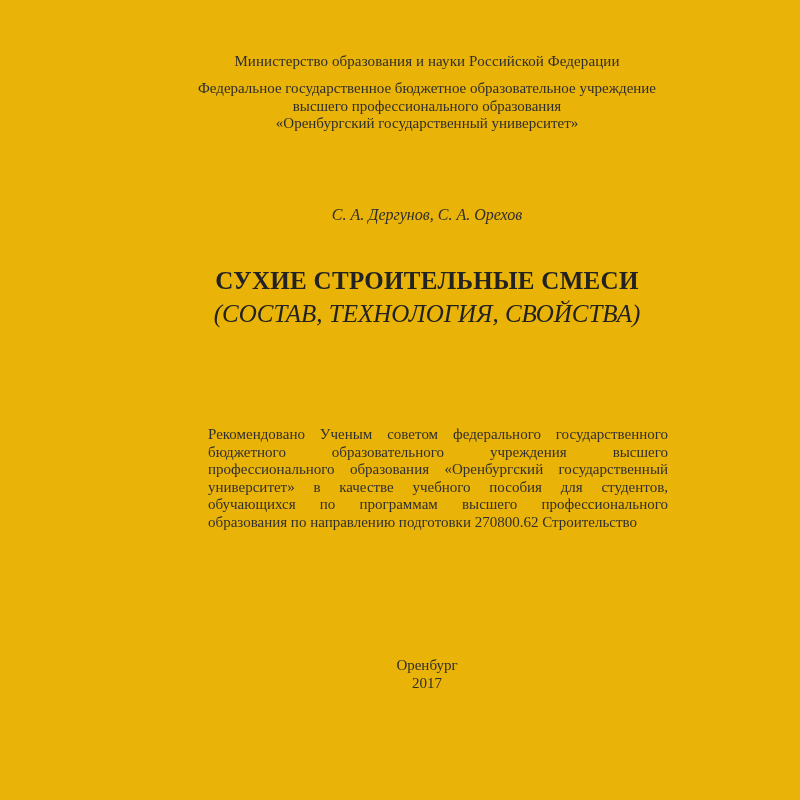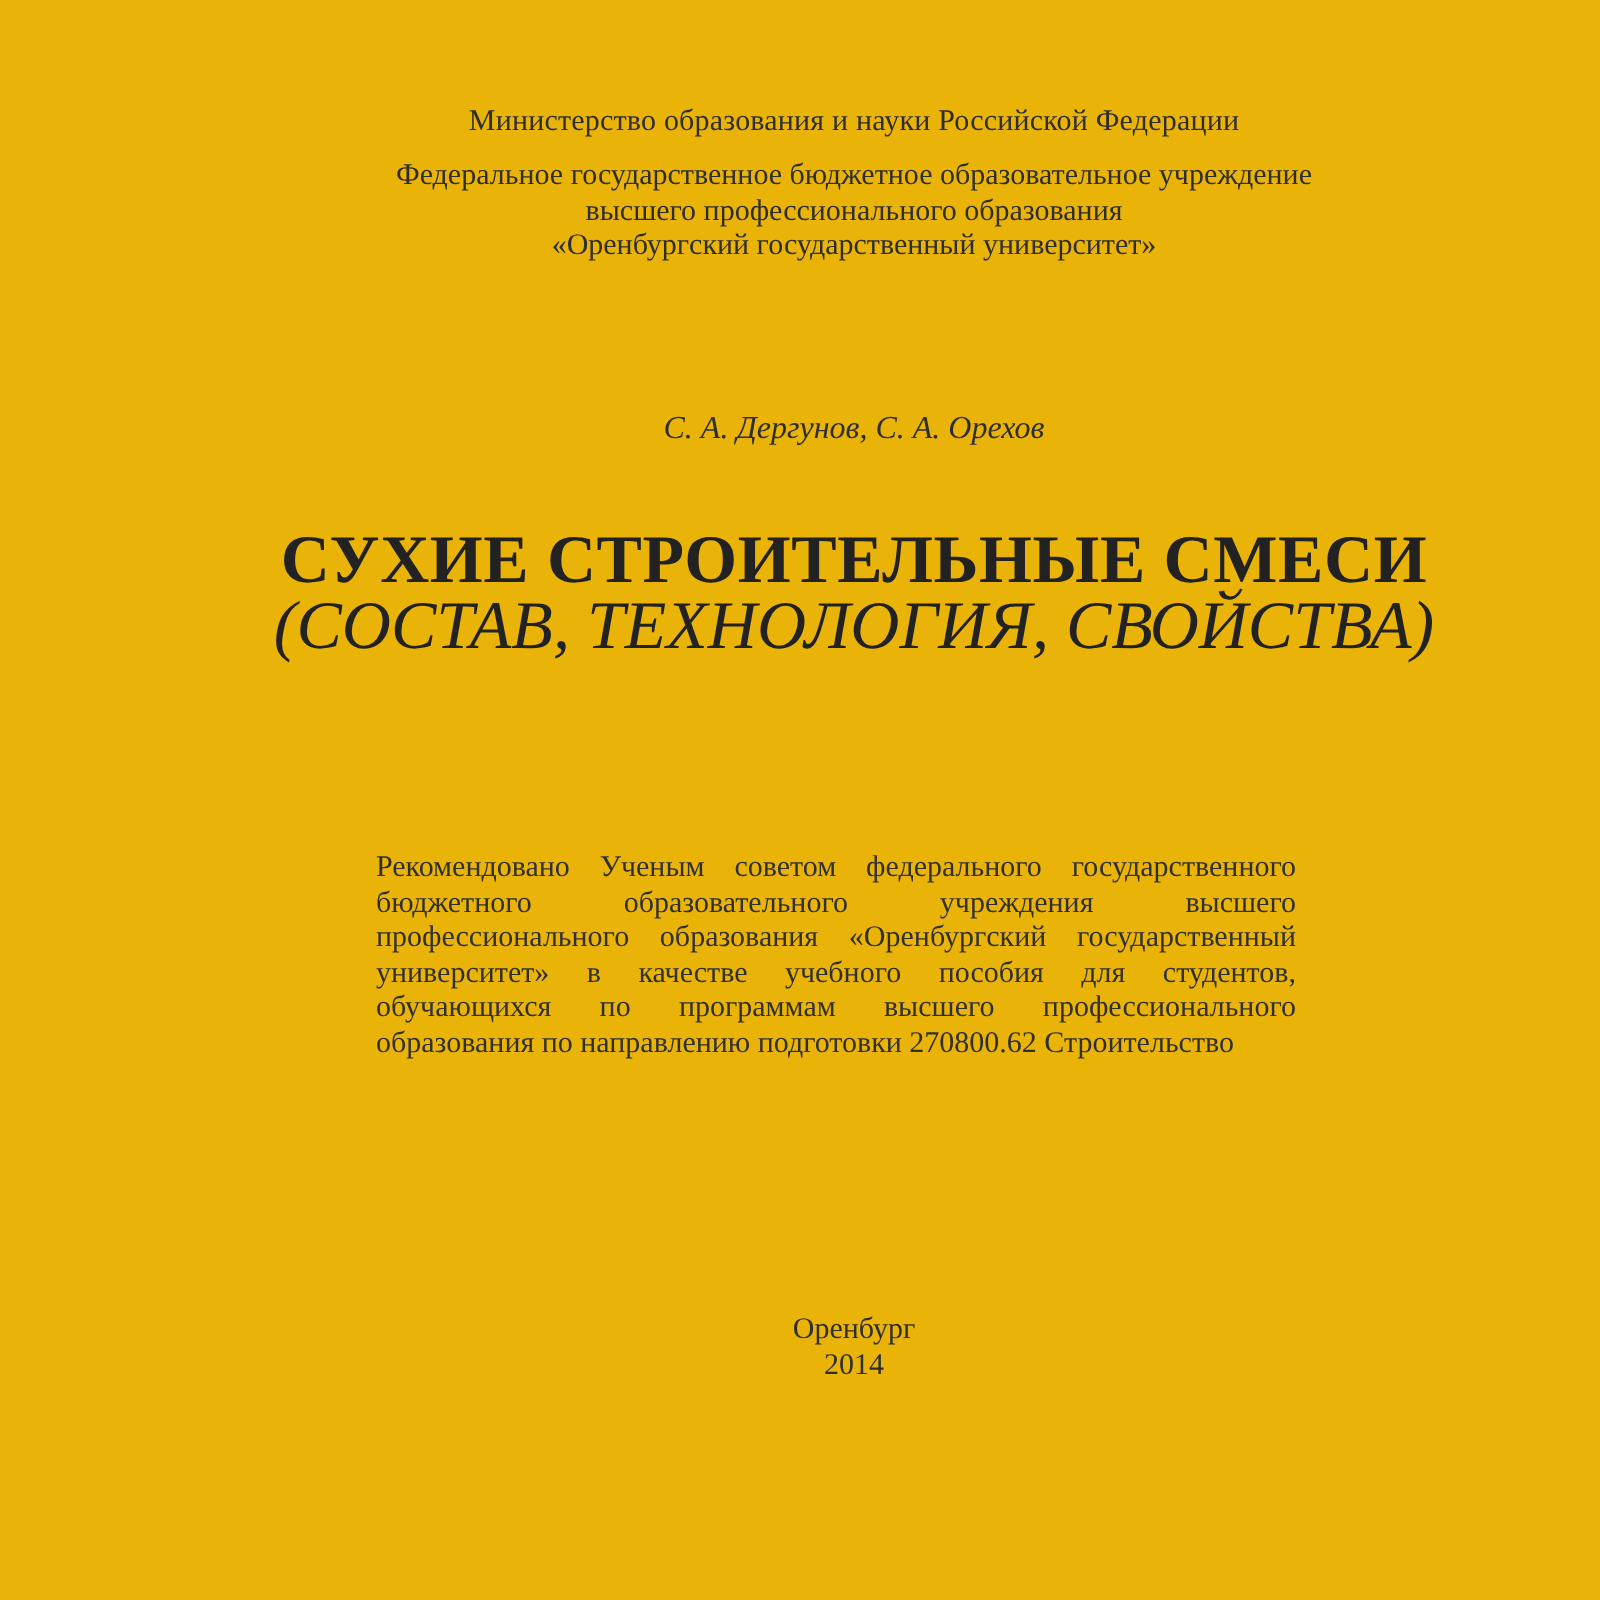--- a/index.html
+++ b/index.html
@@ -36,36 +36,36 @@
     line-height: 17.5px;
   }
   .authors {
     top: 205px;
     font-size: 16px;
     line-height: 20px;
     font-style: italic;
   }
   .title-block {
     top: 264px;
-    font-size: 34px;
+    font-size: 25px;
     line-height: 33px;
     color: #222222;
   }
   .title-main {
     font-weight: bold;
     letter-spacing: 0.3px;
   }
   .title-subtitle {
     font-weight: normal;
     font-style: italic;
   }
   .recommendation {
     position: absolute;
     top: 426px;
-    left: 188px;
+    left: 208px;
     width: 460px;
     margin: 0;
     font-size: 15px;
     line-height: 17.5px;
     text-align: justify;
     color: #303030;
   }
   .imprint {
     top: 657px;
     font-size: 15px;
@@ -89,16 +89,16 @@
 
   <div class="block title-block">
     <div class="title-main">СУХИЕ СТРОИТЕЛЬНЫЕ СМЕСИ</div>
     <div class="title-subtitle">(СОСТАВ, ТЕХНОЛОГИЯ, СВОЙСТВА)</div>
   </div>
 
   <p class="recommendation">Рекомендовано Ученым советом федерального государственного бюджетного образовательного учреждения высшего профессионального образования «Оренбургский государственный университет» в качестве учебного пособия для студентов, обучающихся по программам высшего профессионального образования по направлению подготовки 270800.62 Строительство</p>
 
   <div class="block imprint">
     <div>Оренбург</div>
-    <div>2014</div>
+    <div>2017</div>
   </div>
 
 </div>
 
 </body></html>

